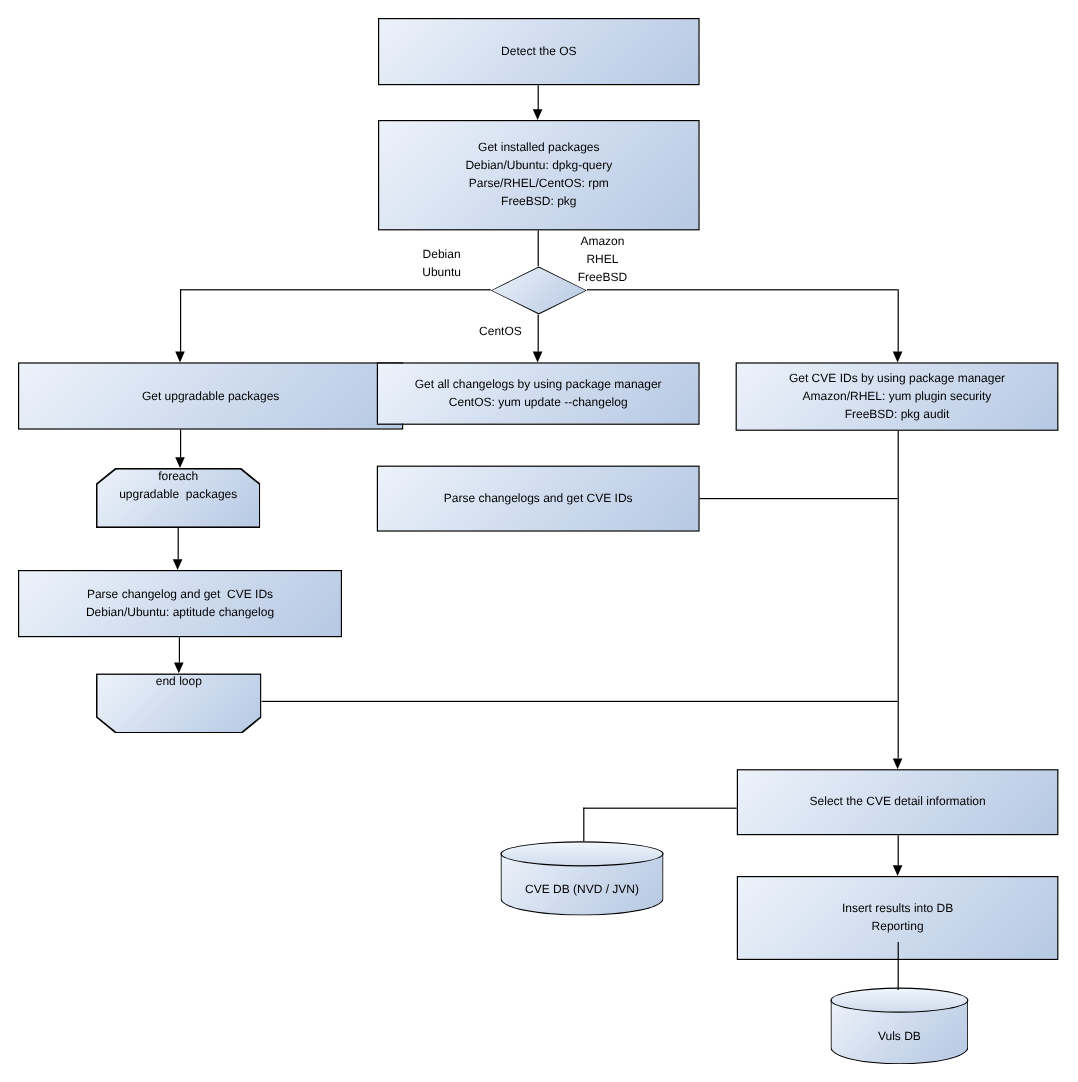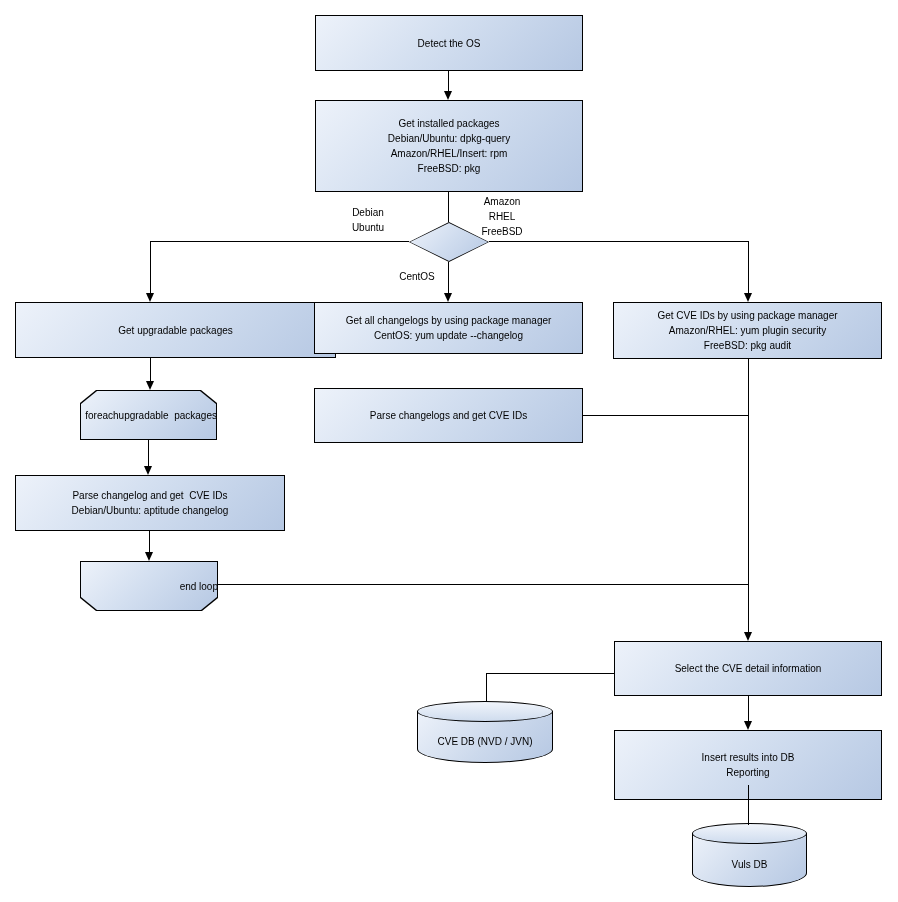--- a/index.html
+++ b/index.html
@@ -15,21 +15,21 @@
   }
   .tline{white-space:pre;}
   .shape-outer{position:absolute;background:var(--border,#000);}
   .shape-fill{
     position:absolute;inset:1px;
     background:linear-gradient(135deg,var(--fill-light,#edf2fa) 0%,#d3dff0 45%,var(--fill-dark,#b6c8e3) 100%);
   }
   .diamond,.diamond .shape-fill{clip-path:polygon(50% 0,100% 50%,50% 100%,0 50%);}
   .loopstart,.loopstart .shape-fill{clip-path:polygon(16px 0,calc(100% - 16px) 0,100% 13px,100% 100%,0 100%,0 13px);}
   .loopend,.loopend .shape-fill{clip-path:polygon(0 0,100% 0,100% calc(100% - 13px),calc(100% - 16px) 100%,16px 100%,0 calc(100% - 13px));}
-  .shape-text{position:absolute;inset:0;display:flex;flex-direction:row;align-items:center;justify-content:flex-end;text-align:center;}
+  .shape-text{position:absolute;inset:0;display:flex;flex-direction:column;align-items:center;justify-content:flex-start;text-align:center;}
   .hline{position:absolute;height:1px;background:var(--border,#000);}
   .vline{position:absolute;width:1px;background:var(--border,#000);}
   .arrow-down{
     position:absolute;width:0;height:0;
     border-left:4.5px solid transparent;border-right:4.5px solid transparent;
     border-top:9px solid var(--border,#000);
   }
   .edge-label{position:absolute;text-align:center;white-space:pre-line;}
   .cylinder{position:absolute;}
   .cyl-body{
@@ -50,21 +50,21 @@
 
 <div id="canvas">
 
   <div class="box" style="left:315px;top:15px;width:268px;height:56px">
       <div class="tline">Detect the OS</div>
     </div>
 
   <div class="box" style="left:315px;top:100px;width:268px;height:92px">
       <div class="tline">Get installed packages</div>
       <div class="tline">Debian/Ubuntu: dpkg-query</div>
-      <div class="tline">Amazon/RHEL/Insert: rpm</div>
+      <div class="tline">Parse/RHEL/CentOS: rpm</div>
       <div class="tline">FreeBSD: pkg</div>
     </div>
 
   <div class="shape-outer diamond" style="left:409px;top:222px;width:80px;height:40px">
     <div class="shape-fill"></div>
   </div>
 
   <div class="edge-label" style="left:337px;top:205px;width:62px">Debian
 Ubuntu</div>
   <div class="edge-label" style="left:470px;top:194px;width:64px">Amazon

